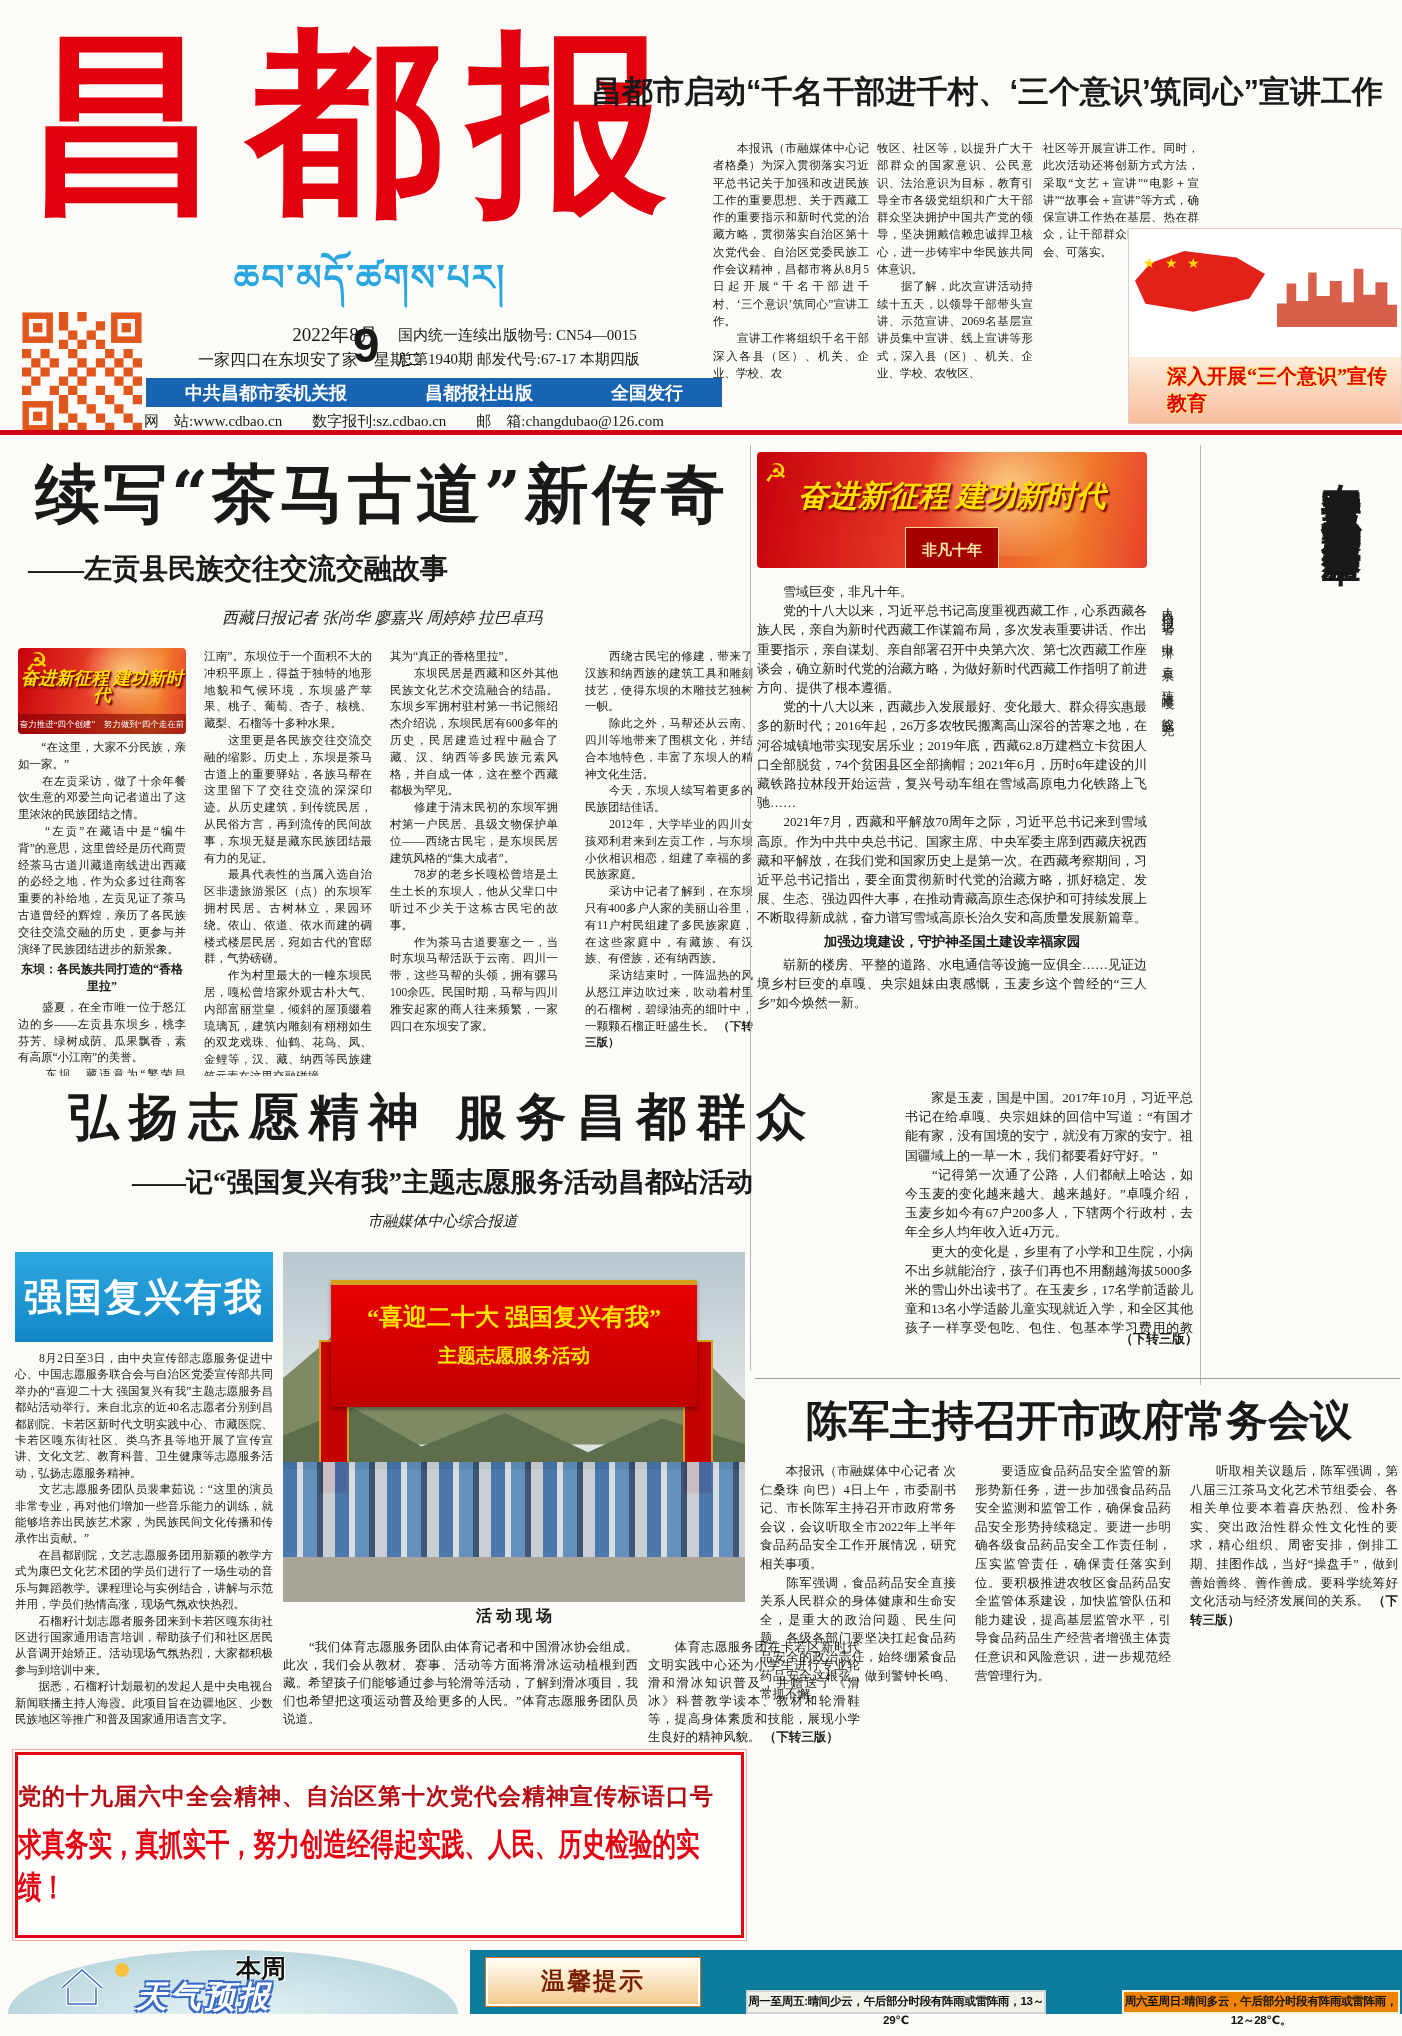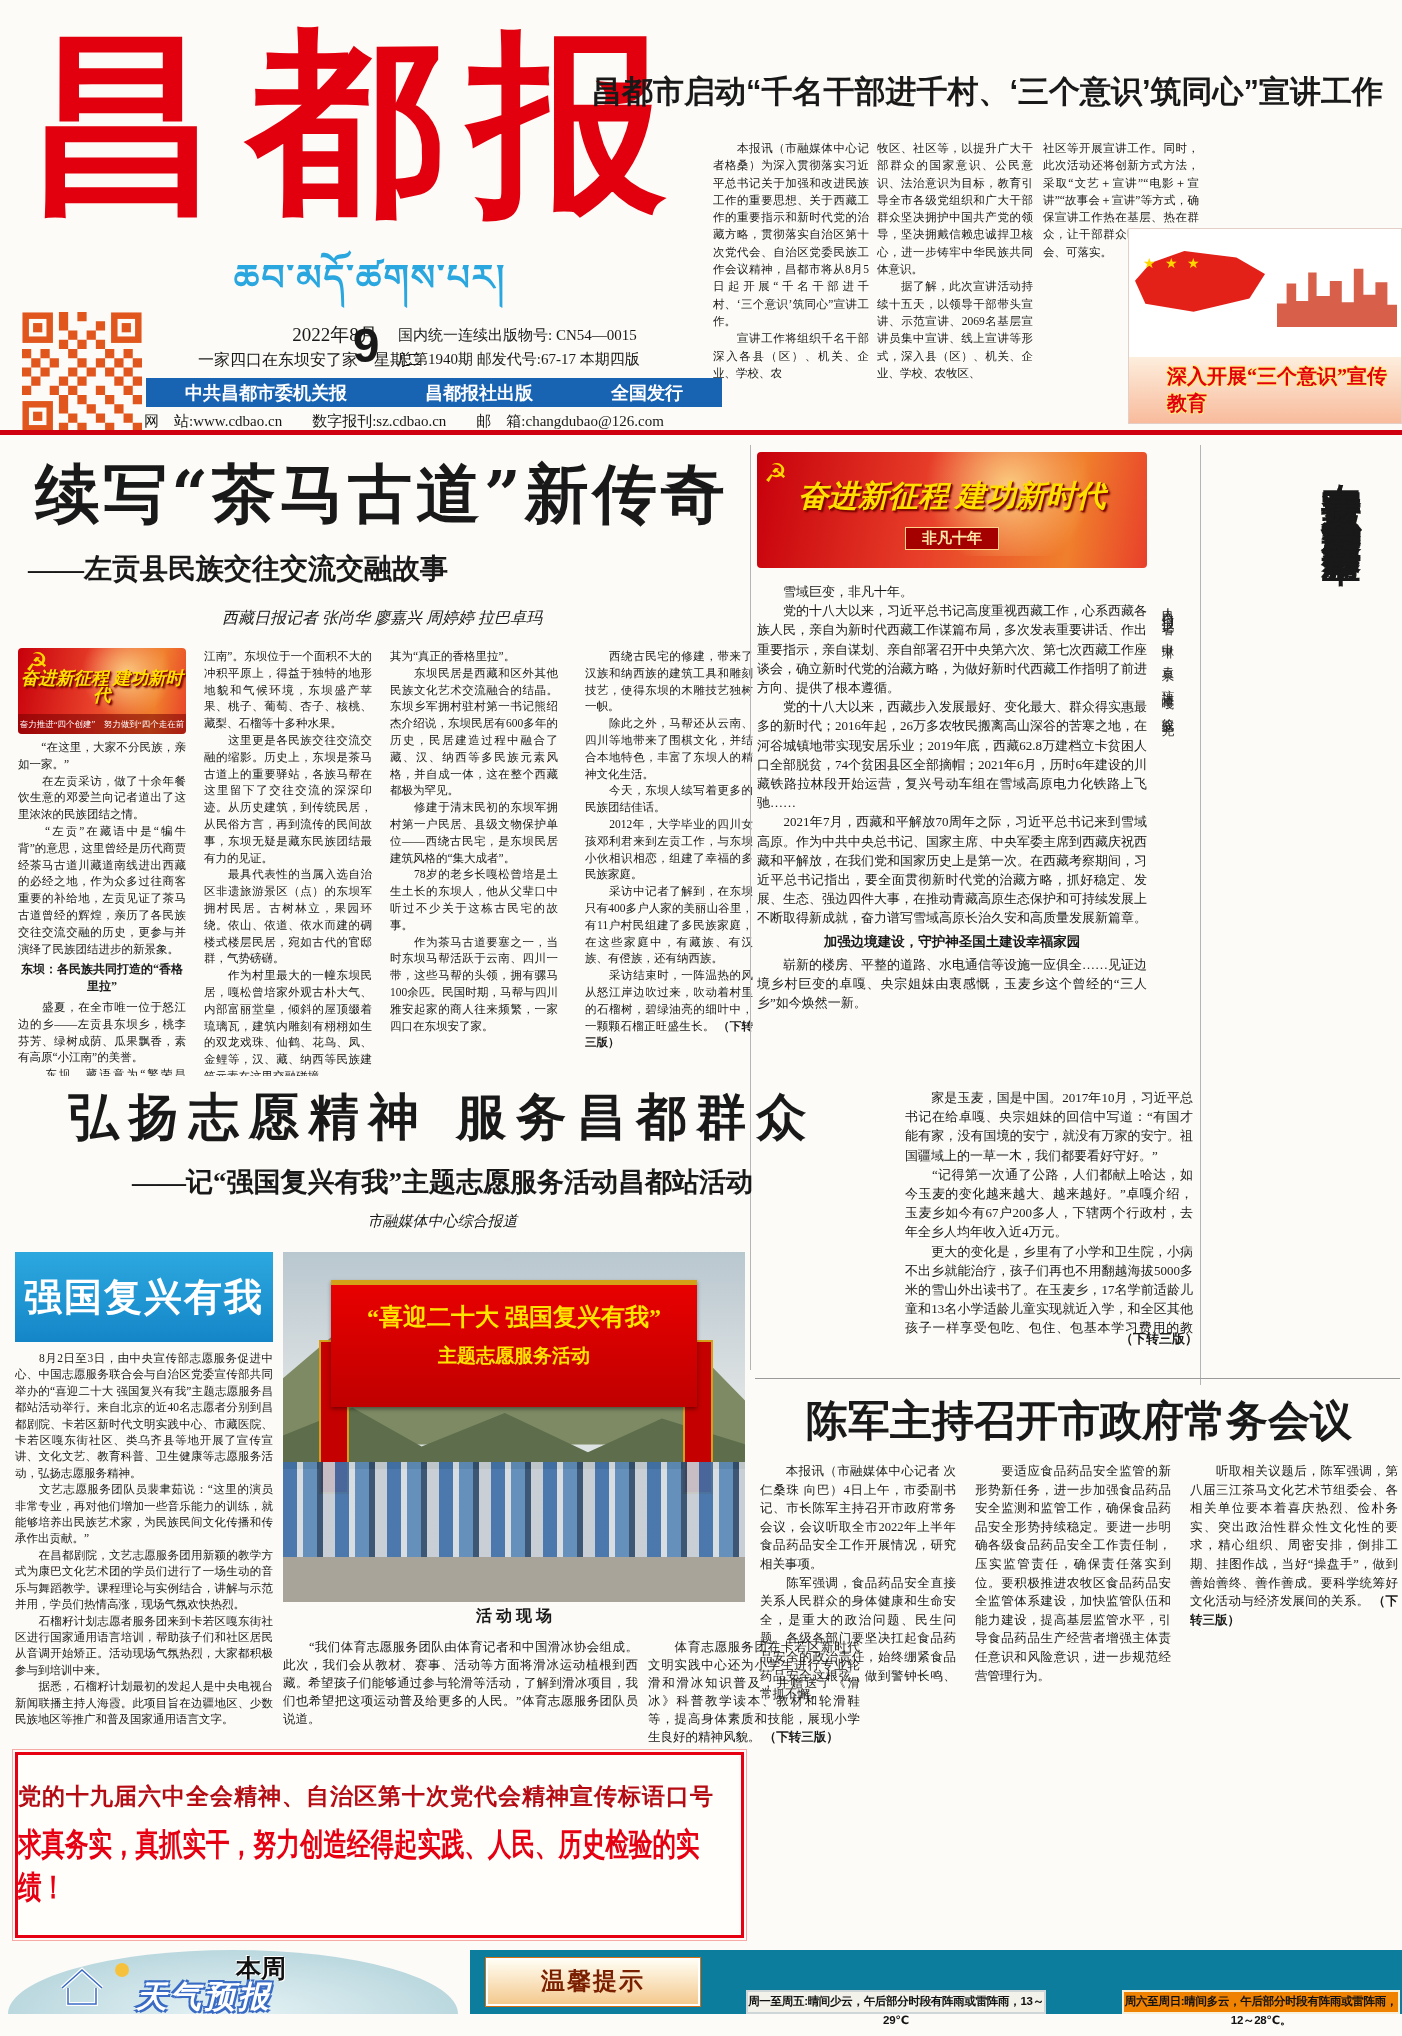--- a/index.html
+++ b/index.html
@@ -64,21 +64,21 @@
   .badge .bt{position:relative;text-align:center;font-weight:900;font-style:italic;color:#ffe000;
              text-shadow:1px 1px 0 #8c0000,2px 2px 2px #600;}
   .badge .bs{position:relative;text-align:center;color:#fff;}
   .badge-left{width:168px;height:86px;margin-bottom:5px;}
   .badge-left .bt{font-size:17.5px;padding-top:22px;letter-spacing:0px;}
   .badge-left .bs{font-size:8.5px;margin-top:10px;background:rgba(120,0,0,.55);padding:2px 0;}
   .badge-right{left:757px;top:452px;width:390px;height:116px;}
   .badge-right .bt{font-size:30px;padding-top:24px;}
   .badge-right .bs{display:inline-block;position:relative;left:50%;transform:translateX(-50%);
                    margin-top:10px;font-size:15px;font-weight:bold;background:#a40000;
-                   border:1px solid #ffd38a;padding:1px 16px;color:#ffe9a8;}
+                   border:1px solid #ffd38a;padding:13px 16px;color:#ffe9a8;}
 
   
   .x-body1{left:757px;top:582px;width:390px;height:500px;font-size:13px;line-height:19.2px;}
   .x-body3{left:905px;top:1088px;width:288px;height:246px;font-size:13px;line-height:19.2px;}
   .x-end{left:1098px;top:1330px;width:100px;font-size:13px;font-weight:bold;text-align:right;}
   .vert{writing-mode:vertical-rl;text-orientation:upright;}
   .x-byline-vert{left:1152px;top:598px;height:300px;width:24px;font-size:12.5px;letter-spacing:3px;color:#222;}
   .vert-headline{left:1306px;top:452px;height:930px;width:64px;font-size:40px;font-weight:900;
                  letter-spacing:3px;font-family:"DejaVu Serif",serif;}
 

